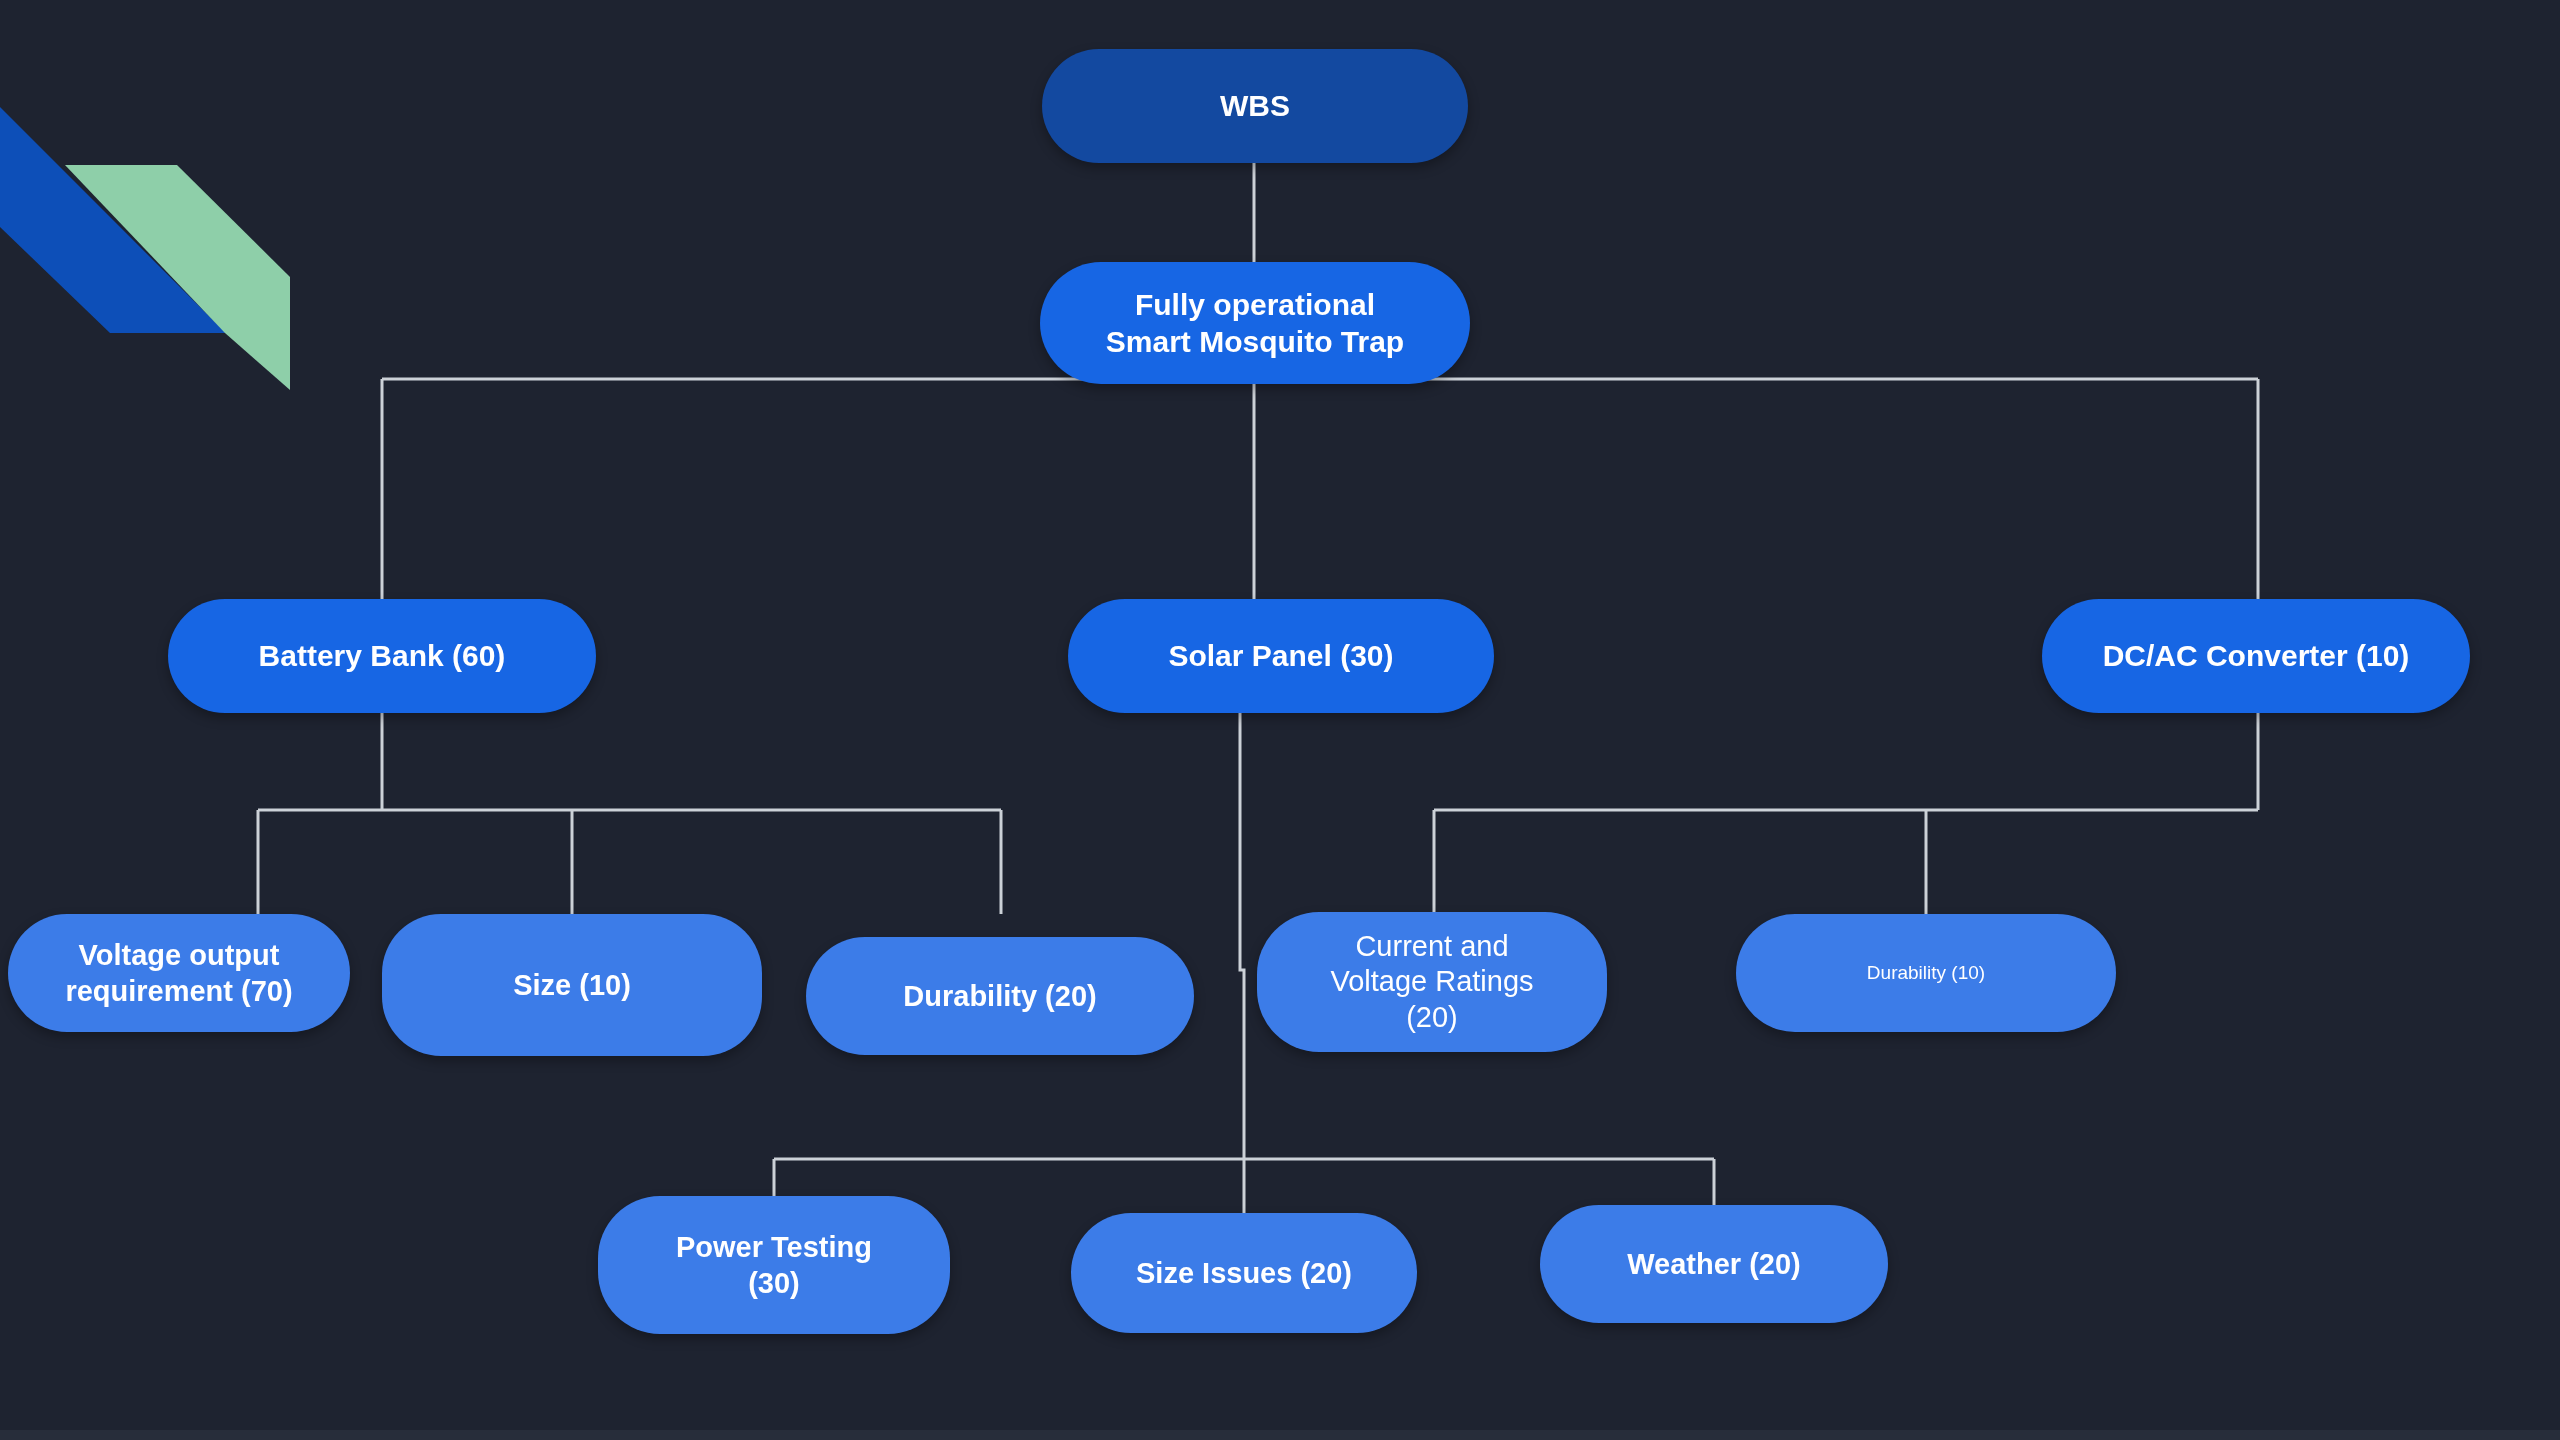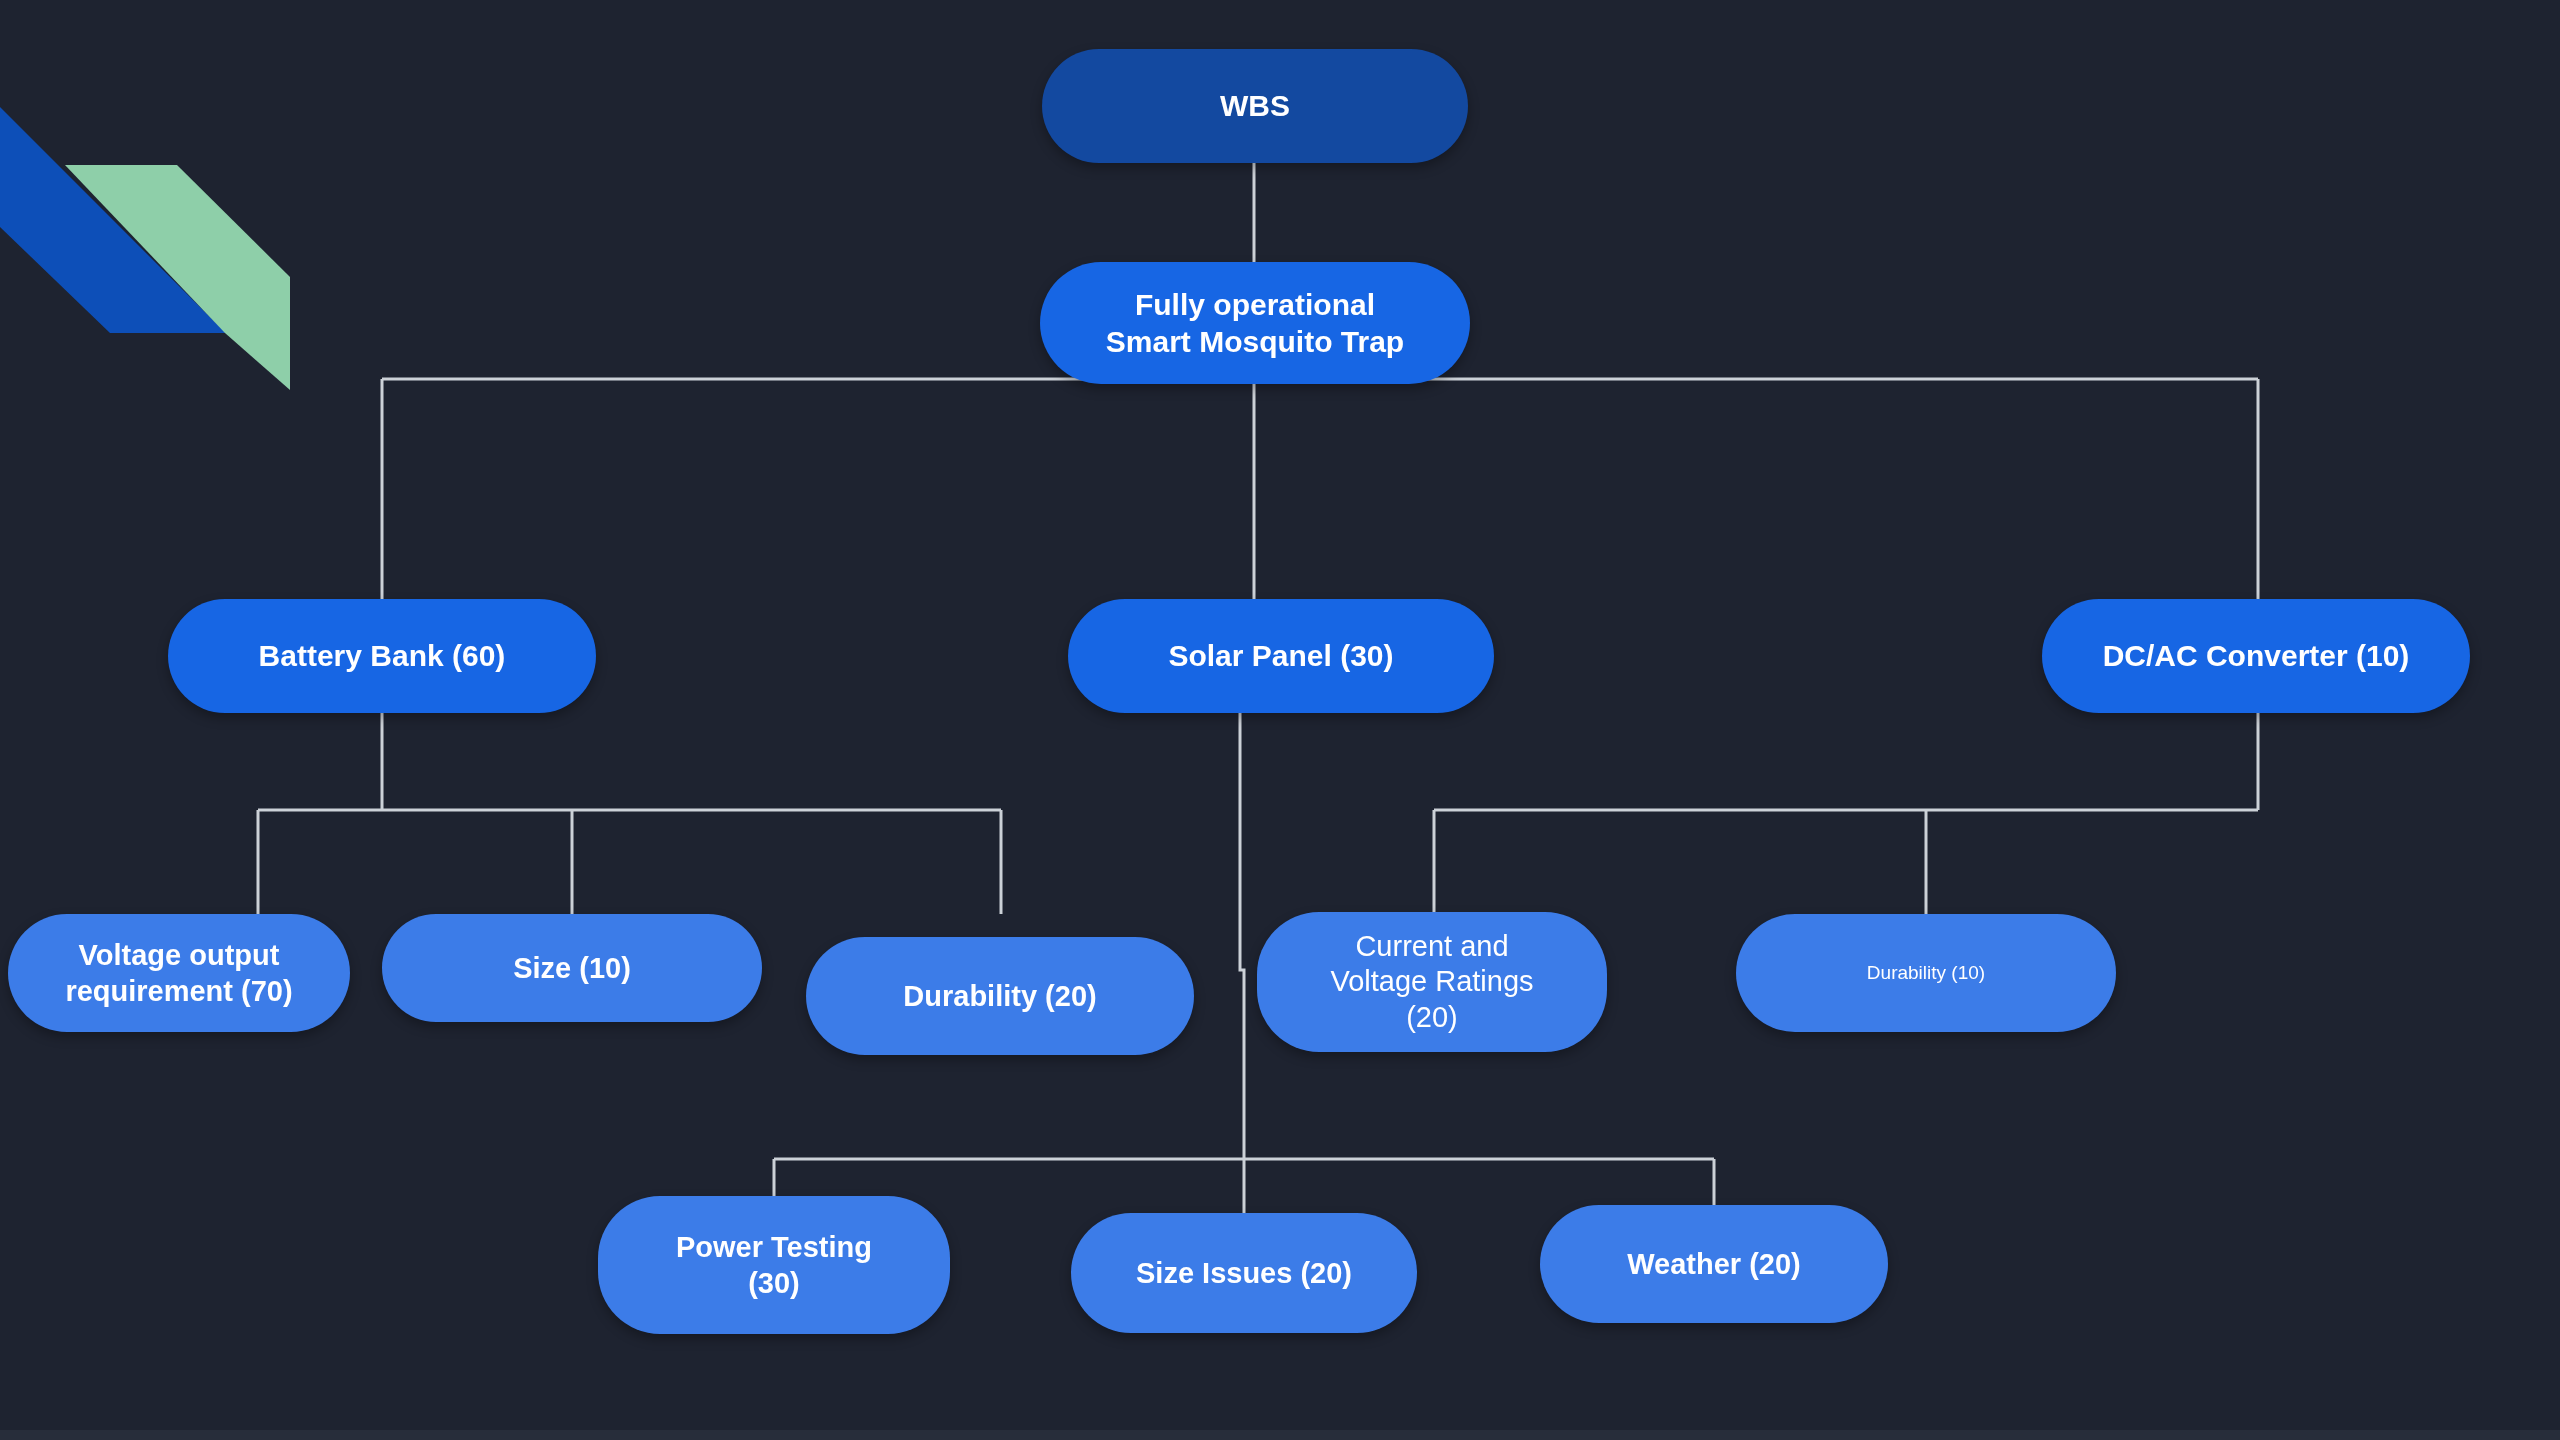--- a/index.html
+++ b/index.html
@@ -89,21 +89,21 @@
     <span>Solar Panel (30)</span>
   </div>
   <div class="node branch" style="left:2042px;top:599px;width:428px;height:114px;border-radius:57px;">
     <span>DC/AC Converter (10)</span>
   </div>
 
   <div class="node leaf" style="left:8px;top:914px;width:342px;height:118px;border-radius:59px;font-size:29px;">
     <span>Voltage output
 requirement (70)</span>
   </div>
-  <div class="node leaf" style="left:382px;top:914px;width:380px;height:108px;border-radius:59px;font-size:29px;">
+  <div class="node leaf" style="left:382px;top:914px;width:380px;height:142px;border-radius:59px;font-size:29px;">
     <span>Size (10)</span>
   </div>
   <div class="node leaf" style="left:806px;top:937px;width:388px;height:118px;border-radius:59px;font-size:29px;">
     <span>Durability (20)</span>
   </div>
 
   <div class="node leaf regular" style="left:1257px;top:912px;width:350px;height:140px;border-radius:62px;font-size:29px;line-height:1.22;">
     <span>Current and
 Voltage Ratings
 (20)</span>

